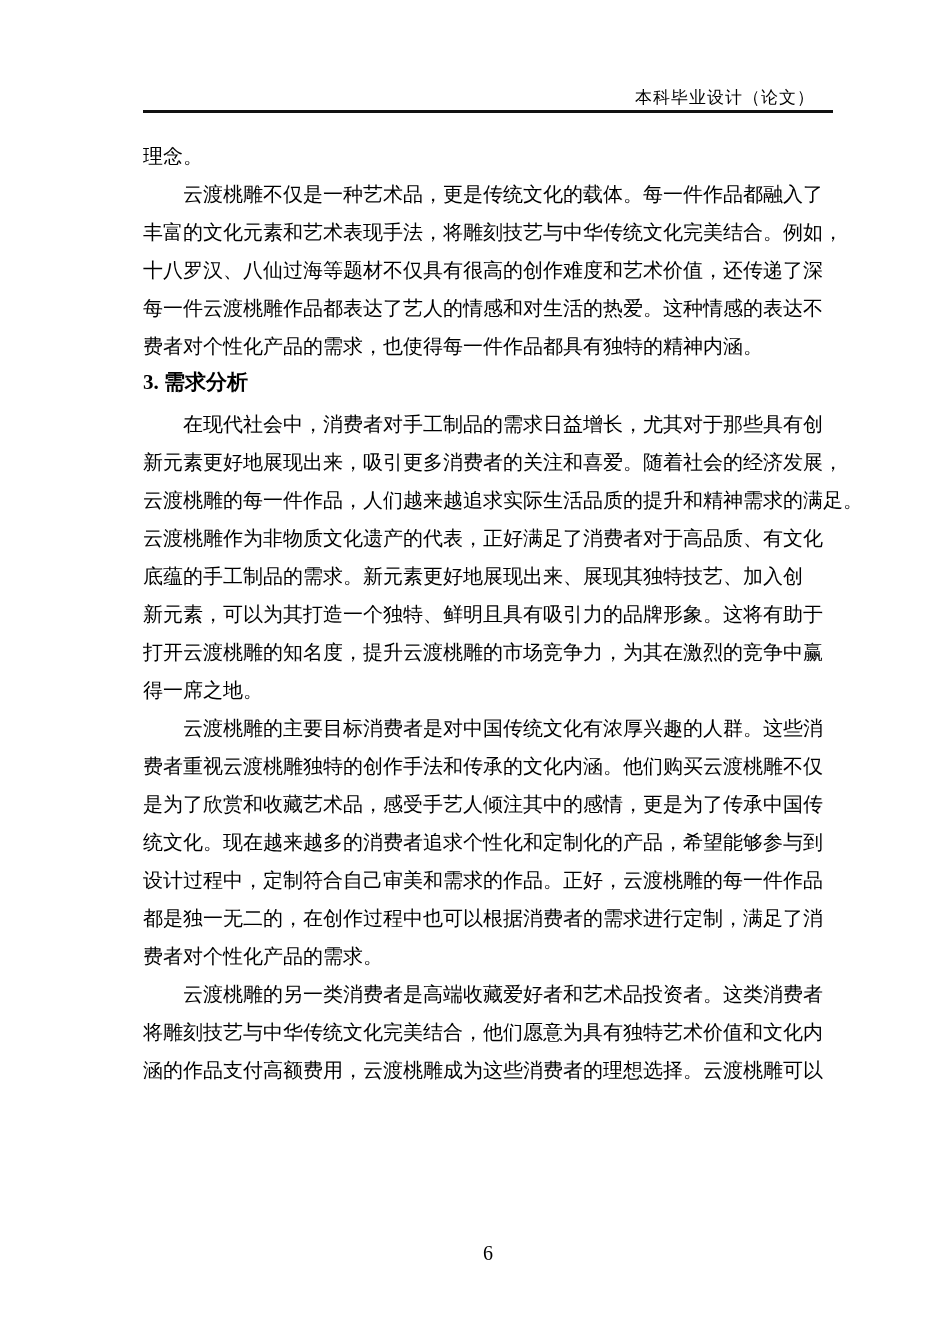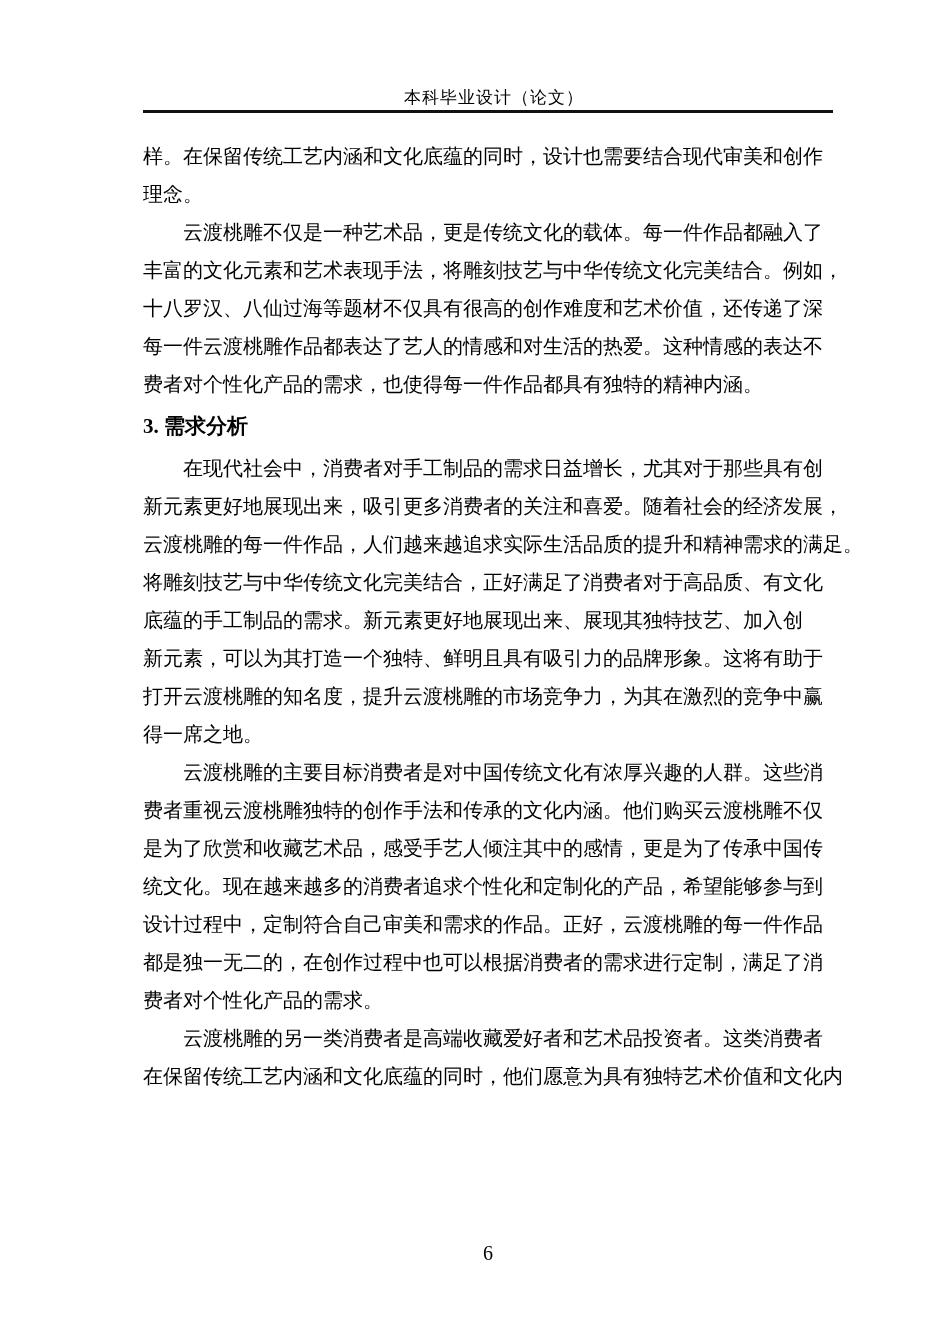--- a/index.html
+++ b/index.html
@@ -10,23 +10,23 @@
     background: #ffffff;
     margin: 0 auto;
     font-family: "Liberation Serif", "DejaVu Serif", serif;
     color: #000000;
     overflow: hidden;
   }
   
   .header-title {
     position: absolute;
     top: 86px;
-    left: 149px;
+    left: 125px;
     width: 690px;
-    text-align: center;
+    text-align: right;
     font-size: 17px;
     line-height: 24px;
     letter-spacing: 1px;
     white-space: nowrap;
   }
   .header-rule {
     position: absolute;
     top: 110px;
     left: 143px;
     width: 690px;
@@ -43,21 +43,21 @@
   }
   .text-line {
     height: 38px;
     line-height: 38px;
     white-space: nowrap;
   }
   .text-line.indent { padding-left: 40px; }
   .section-heading {
     height: 34px;
     line-height: 34px;
-    margin: 6px 0 6px 0;
+    margin: 0 0 6px 0;
     font-size: 21px;
     font-weight: bold;
     white-space: nowrap;
   }
   
   .page-number {
     position: absolute;
     top: 1240px;
     left: 143px;
     width: 690px;
@@ -69,48 +69,48 @@
 </head>
 <body>
 
 <div class="page">
 
   <div class="header-title">本科毕业设计（论文）</div>
   <div class="header-rule"></div>
 
   <main class="body-text">
 
-    <div class="text-line">样。在保留传统工艺内涵和文化底蕴的同时，设计也需要结合现代审美和创作</div>
     <div class="text-line">理念。</div>
 
     <div class="text-line indent">云渡桃雕不仅是一种艺术品，更是传统文化的载体。每一件作品都融入了</div>
     <div class="text-line">丰富的文化元素和艺术表现手法，将雕刻技艺与中华传统文化完美结合。例如，</div>
     <div class="text-line">十八罗汉、八仙过海等题材不仅具有很高的创作难度和艺术价值，还传递了深</div>
     <div class="text-line">每一件云渡桃雕作品都表达了艺人的情感和对生活的热爱。这种情感的表达不</div>
     <div class="text-line">费者对个性化产品的需求，也使得每一件作品都具有独特的精神内涵。</div>
 
     <h2 class="section-heading">3. 需求分析</h2>
 
     <div class="text-line indent">在现代社会中，消费者对手工制品的需求日益增长，尤其对于那些具有创</div>
     <div class="text-line">新元素更好地展现出来，吸引更多消费者的关注和喜爱。随着社会的经济发展，</div>
     <div class="text-line">云渡桃雕的每一件作品，人们越来越追求实际生活品质的提升和精神需求的满足。</div>
-    <div class="text-line">将雕刻技艺与中华传统文化完美结合，正好满足了消费者对于高品质、有文化</div>
+    <div class="text-line">云渡桃雕作为非物质文化遗产的代表，正好满足了消费者对于高品质、有文化</div>
     <div class="text-line">底蕴的手工制品的需求。新元素更好地展现出来、展现其独特技艺、加入创</div>
     <div class="text-line">新元素，可以为其打造一个独特、鲜明且具有吸引力的品牌形象。这将有助于</div>
     <div class="text-line">打开云渡桃雕的知名度，提升云渡桃雕的市场竞争力，为其在激烈的竞争中赢</div>
     <div class="text-line">得一席之地。</div>
 
     <div class="text-line indent">云渡桃雕的主要目标消费者是对中国传统文化有浓厚兴趣的人群。这些消</div>
     <div class="text-line">费者重视云渡桃雕独特的创作手法和传承的文化内涵。他们购买云渡桃雕不仅</div>
     <div class="text-line">是为了欣赏和收藏艺术品，感受手艺人倾注其中的感情，更是为了传承中国传</div>
     <div class="text-line">统文化。现在越来越多的消费者追求个性化和定制化的产品，希望能够参与到</div>
     <div class="text-line">设计过程中，定制符合自己审美和需求的作品。正好，云渡桃雕的每一件作品</div>
     <div class="text-line">都是独一无二的，在创作过程中也可以根据消费者的需求进行定制，满足了消</div>
     <div class="text-line">费者对个性化产品的需求。</div>
 
     <div class="text-line indent">云渡桃雕的另一类消费者是高端收藏爱好者和艺术品投资者。这类消费者</div>
-    <div class="text-line">在保留传统工艺内涵和文化底蕴的同时，他们愿意为具有独特艺术价值和文化内</div>
+    <div class="text-line">将雕刻技艺与中华传统文化完美结合，他们愿意为具有独特艺术价值和文化内</div>
+    <div class="text-line">涵的作品支付高额费用，云渡桃雕成为这些消费者的理想选择。云渡桃雕可以</div>
 
   </main>
 
   <div class="page-number">6</div>
 
 </div>
 
 </body></html>

